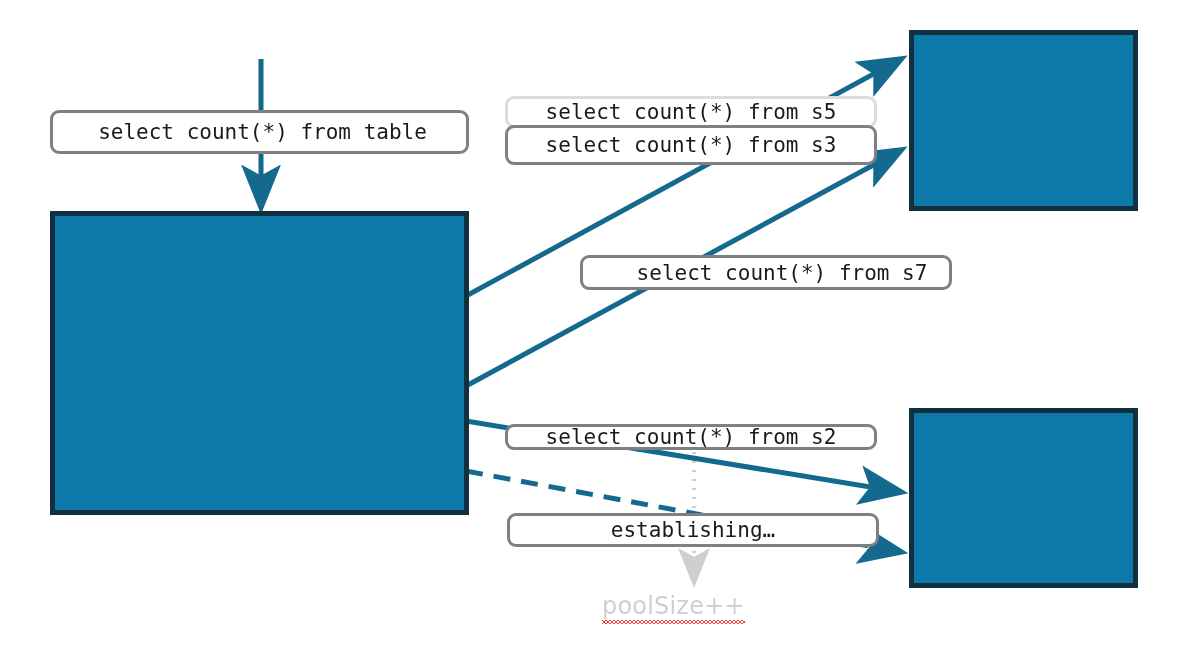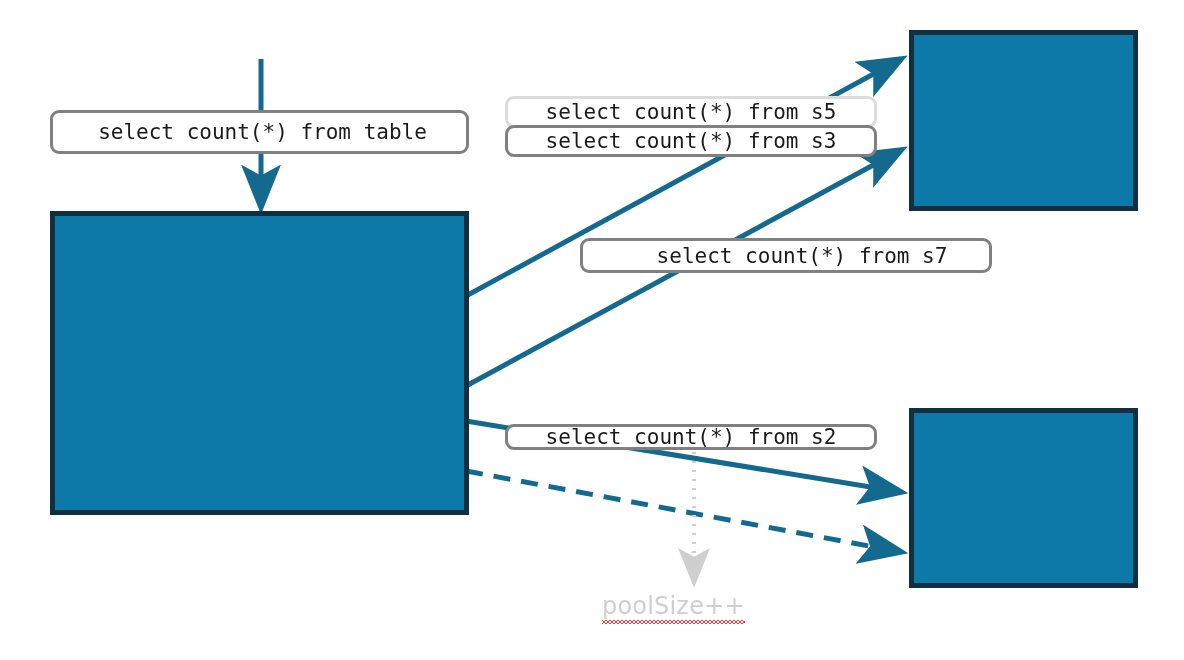--- a/index.html
+++ b/index.html
@@ -93,22 +93,22 @@
     justify-content: center;
     font-family: "DejaVu Sans Mono", "Liberation Mono", monospace;
     font-size: 21px;
     color: #1a1a1a;
     white-space: nowrap;
     z-index: 4;
   }
   .label.faint { border-color: #dcdcdc; z-index: 3; }
   #lbl-table { left: 50px;  top: 110px; width: 419px; height: 44px; padding-left: 6px; }
   #lbl-s5    { left: 505px; top: 96px;  width: 372px; height: 32px; }
-  #lbl-s3    { left: 505px; top: 125px; width: 372px; height: 32px; }
-  #lbl-s7    { left: 580px; top: 238px; width: 412px; height: 35px; padding-left: 32px; }
+  #lbl-s3    { left: 505px; top: 125px; width: 372px; height: 40px; }
+  #lbl-s7    { left: 580px; top: 255px; width: 372px; height: 35px; padding-left: 32px; }
   #lbl-s2    { left: 505px; top: 424px; width: 372px; height: 26px; }
   #lbl-est   { left: 507px; top: 513px; width: 372px; height: 34px; }
 
   
   #pool-size-text {
     position: absolute;
     left: 602px; top: 592px;
     width: 190px;
     font-family: "DejaVu Sans", "Liberation Sans", sans-serif;
     font-size: 24px;
@@ -175,18 +175,19 @@
   <div class="node sans" id="srv-s6">s6</div>
   <div class="node sans" id="srv-s4">s4</div>
 
   <div class="label" id="lbl-table">select count(*) from table</div>
 
   <div class="label faint" id="lbl-s5">select count(*) from s5</div>
   <div class="label" id="lbl-s3">select count(*) from s3</div>
   <div class="label" id="lbl-s7">select count(*) from s7</div>
   <div class="label" id="lbl-s2">select count(*) from s2</div>
 
+  <div class="label" id="lbl-est">establishing…</div>
 
   <div id="pool-size-text">
     <span class="squiggle">poolSize++</span>
   </div>
 
 </div>
 
 </body></html>

